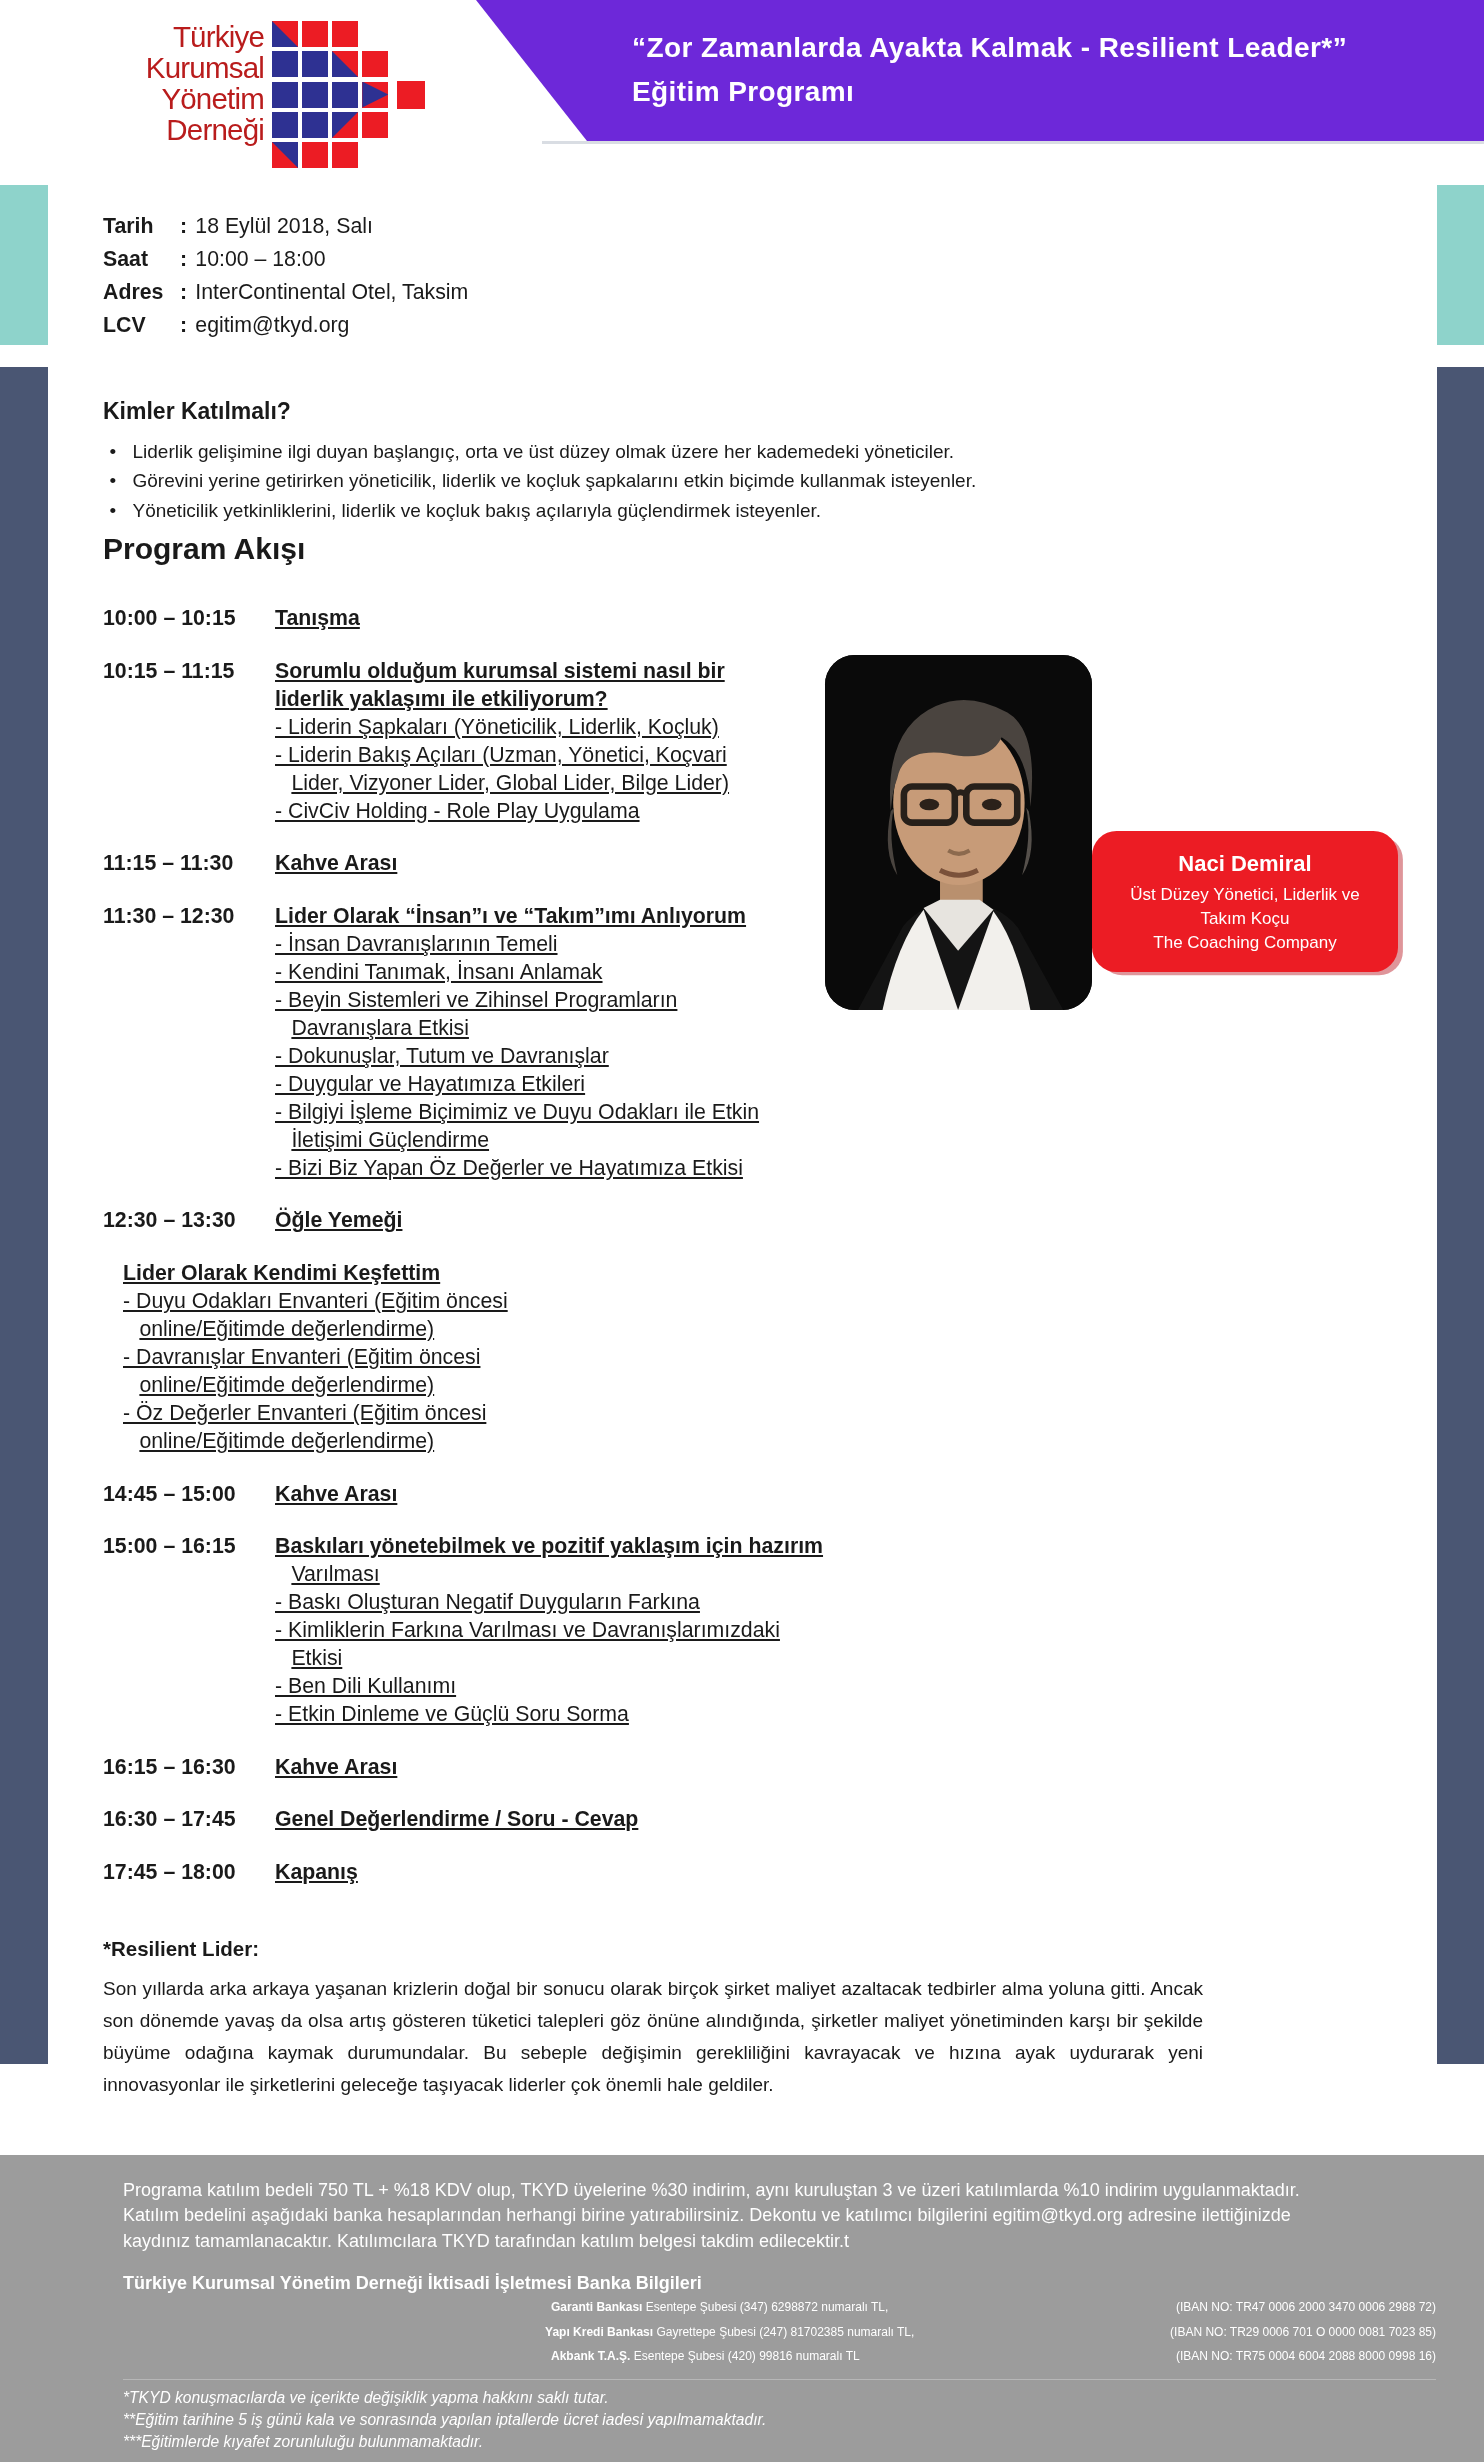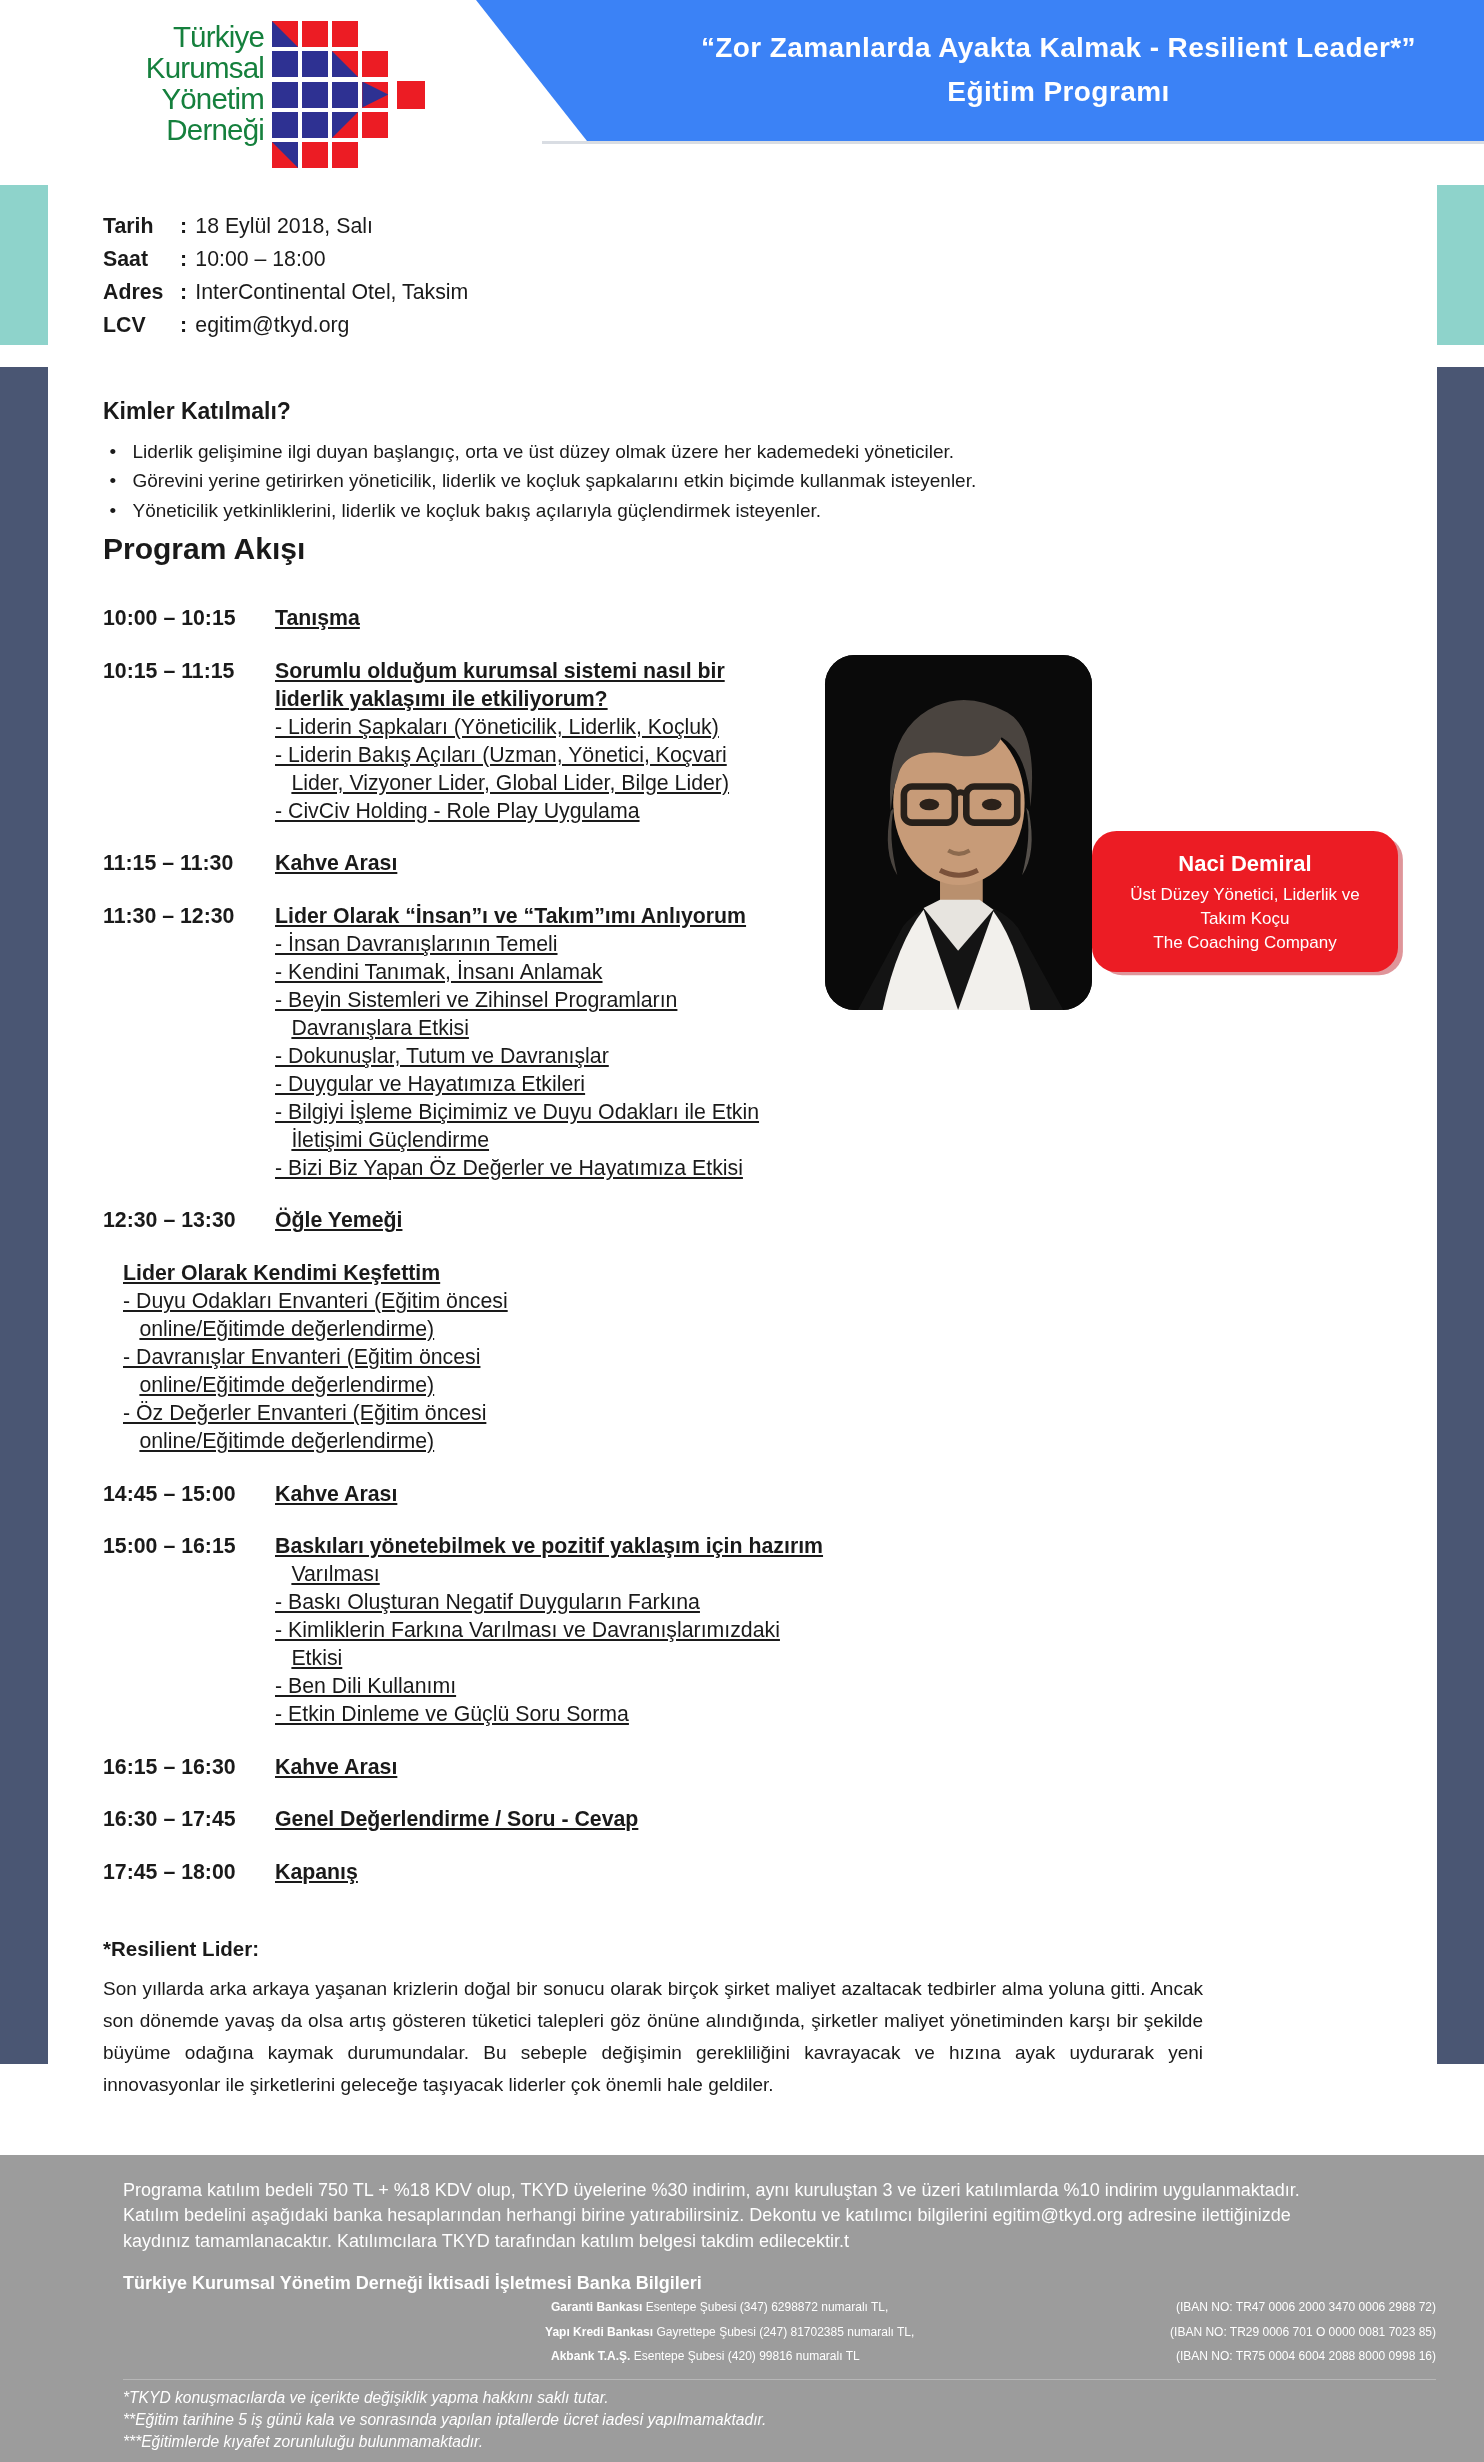--- a/index.html
+++ b/index.html
@@ -10,28 +10,28 @@
   .sidebar{position:absolute;}
   .teal{background:#8ed3cb;}
   .slate{background:#4a5673;}
   .bar-left-teal{left:0;top:225;width:48px;height:160px;}
   .bar-right-teal{left:1437px;top:185px;width:48px;height:160px;}
   .bar-left-slate{left:0;top:367px;width:48px;height:1697px;}
   .bar-right-slate{left:1437px;top:367px;width:48px;height:1697px;}
   .bar-left-teal{top:185px;}
 
   
-  .header-bar{position:absolute;left:476px;top:0;width:1009px;height:141px;background:#3b82f6;
-              clip-path:polygon(0 0,100% 0,100% 100%,11% 100%);color:#fff;text-align:center;}
+  .header-bar{position:absolute;left:476px;top:0;width:1009px;height:141px;background:#6d28d9;
+              clip-path:polygon(0 0,100% 0,100% 100%,11% 100%);color:#fff;}
   .header-bar .titles{padding:26px 0 0 156px;font-weight:bold;font-size:28px;line-height:44px;letter-spacing:0.4px;}
   .header-shadow{position:absolute;left:542px;top:141px;width:943px;height:3.3px;background:#d9dde3;}
 
   
   .logo{position:absolute;left:49px;top:14.8px;width:378px;height:164px;}
-  .logo-text{position:absolute;left:0;top:6.6px;width:215px;text-align:right;color:#15803d;
+  .logo-text{position:absolute;left:0;top:6.6px;width:215px;text-align:right;color:#b91c1c;
              font-size:29.5px;line-height:31px;font-weight:normal;letter-spacing:-0.8px;}
   .logo-arrow{position:absolute;left:223px;top:6.6px;width:156px;height:149px;}
   .arrow-grid{display:grid;grid-template-columns:repeat(4,26px);grid-auto-rows:26px;gap:4.1px;}
   .cell{width:26px;height:26px;}
   .cell.red{background:#ec1c24;}
   .cell.blue{background:#2e3192;}
   .cell.split-br{background:linear-gradient(45deg,#2e3192 49.5%,#ec1c24 50.5%);}
   .cell.split-tl{background:linear-gradient(135deg,#2e3192 49.5%,#ec1c24 50.5%);}
   .cell.split-rb{background:linear-gradient(45deg,#ec1c24 49.5%,#2e3192 50.5%);}
   .cell.none{background:transparent;}

